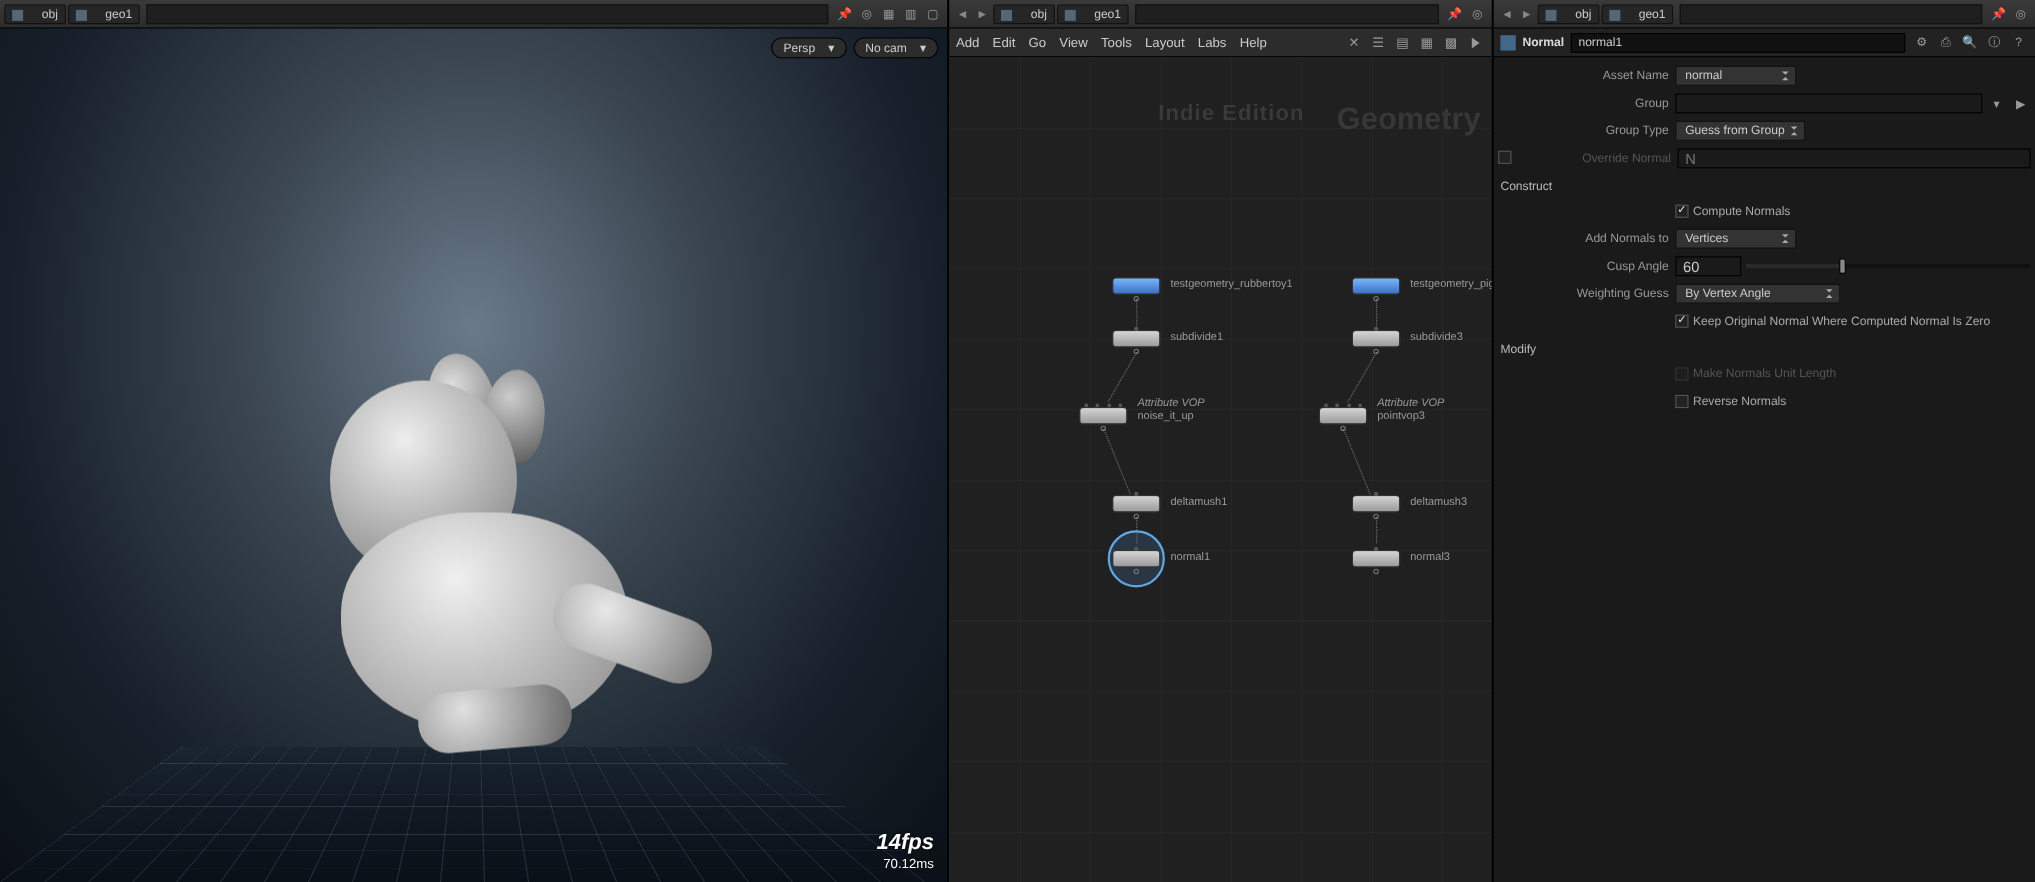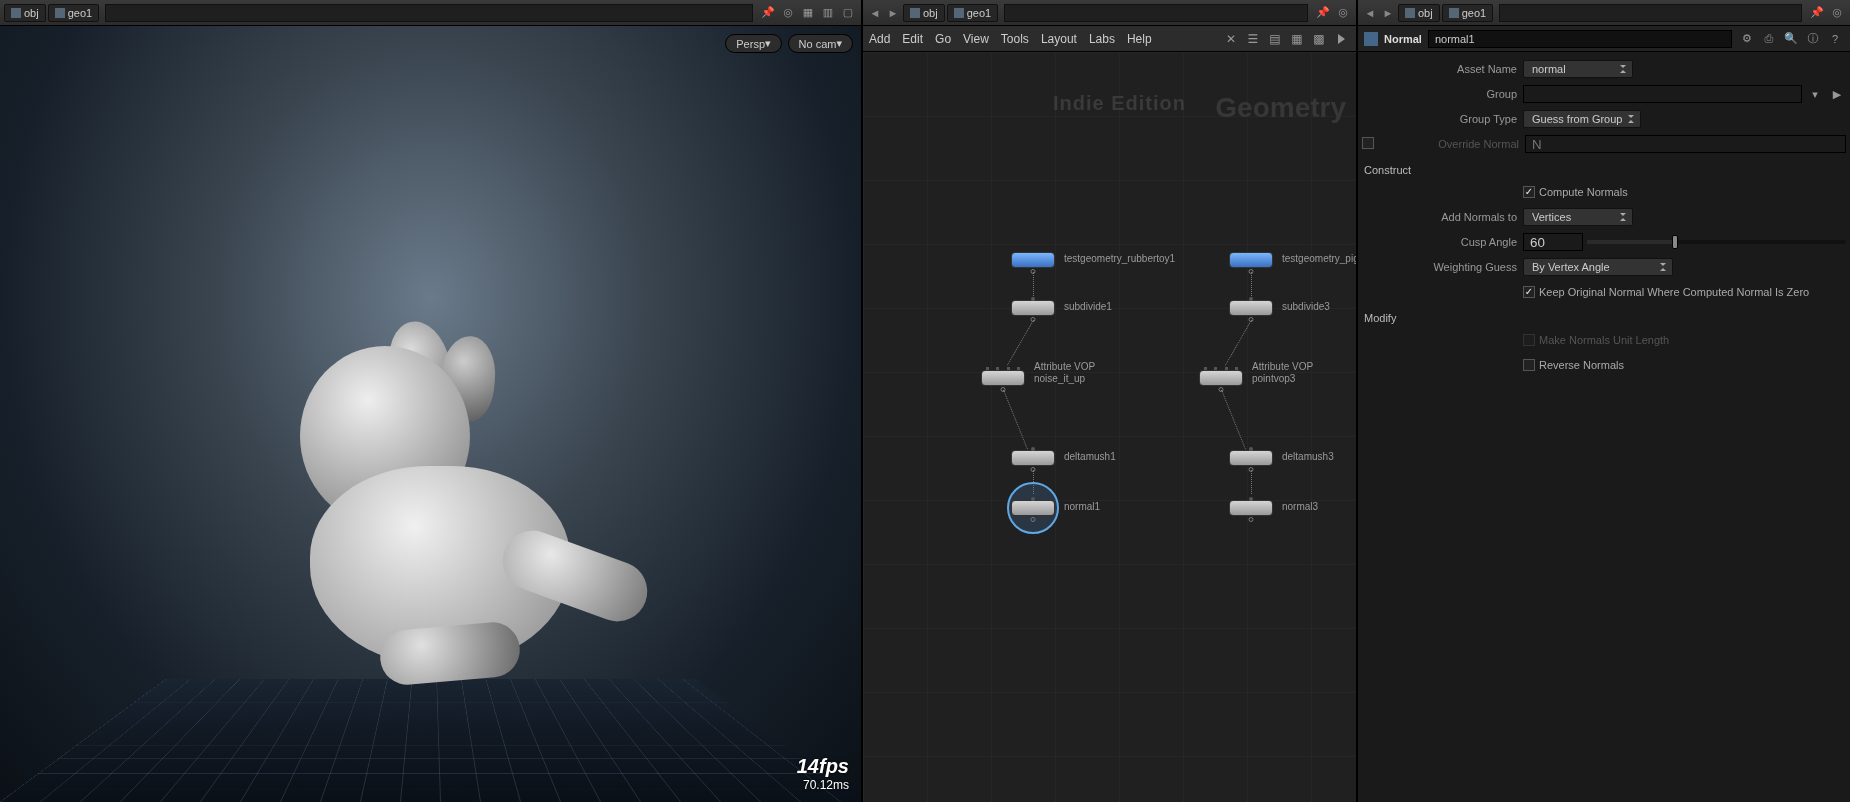--- a/index.html
+++ b/index.html
@@ -7,21 +7,21 @@
   .app { display: flex; width: 1850px; height: 802px; }
 
   
   .col-viewport { width: 863px; display: flex; flex-direction: column; border-right: 2px solid #000; }
   .col-network  { width: 495px; display: flex; flex-direction: column; border-right: 2px solid #000; }
   .col-params   { flex: 1; display: flex; flex-direction: column; }
 
   
   .pathbar { height: 26px; background: linear-gradient(#3a3a3a,#2c2c2c); display: flex; align-items: center; padding: 0 4px; gap: 2px; border-bottom: 1px solid #000; }
   .navarrow { width: 16px; height: 16px; display: flex; align-items: center; justify-content: center; color: #888; cursor: pointer; }
-  .crumb { display: flex; align-items: center; gap: 3px; padding: 2px 6px; background: #262626; border: 1px solid #111; border-radius: 2px; color: #ccc; cursor: pointer; }
+  .crumb { display: flex; align-items: flex-end; gap: 17px; padding: 2px 6px; background: #262626; border: 1px solid #111; border-radius: 2px; color: #ccc; cursor: pointer; }
   .crumb .ico { width: 10px; height: 10px; background: #556677; }
   .pathspacer { flex: 1; background: #1f1f1f; height: 18px; margin: 0 4px; border: 1px solid #111; }
   .tinybtn { width: 18px; height: 18px; display:flex; align-items:center; justify-content:center; color:#999; cursor:pointer; }
 
   
   .viewport-area { flex:1; position: relative; background: radial-gradient(ellipse at 50% 35%, #6a7a8a 0%, #3a4550 35%, #17202a 70%, #0b1016 100%); overflow:hidden; }
   .grid-floor { position:absolute; left:0; right:0; bottom:0; height:55%; 
     background:
       repeating-linear-gradient(to right, rgba(120,140,160,0.25) 0 1px, transparent 1px 40px),
       repeating-linear-gradient(to bottom, rgba(120,140,160,0.25) 0 1px, transparent 1px 40px),
@@ -29,41 +29,41 @@
     transform: perspective(600px) rotateX(62deg); transform-origin: bottom center;
   }
   .toy { position:absolute; left: 290px; top: 320px; width: 380px; height: 380px; }
   .toy .body { position:absolute; left:20px; top:120px; width:260px; height:200px; background: radial-gradient(circle at 40% 30%, #f0f0f0, #888); border-radius: 50% 50% 55% 55%; }
   .toy .head { position:absolute; left:10px; top:0px; width:170px; height:180px; background: radial-gradient(circle at 40% 30%, #eee, #777); border-radius: 50%; }
   .toy .ear1 { position:absolute; left:100px; top:-25px; width:60px; height:90px; background: radial-gradient(circle at 40% 30%, #ddd, #666); border-radius: 50% 50% 40% 40%; transform: rotate(-12deg); }
   .toy .ear2 { position:absolute; left:150px; top:-10px; width:55px; height:85px; background: radial-gradient(circle at 40% 30%, #ccc, #555); border-radius: 50% 50% 40% 40%; transform: rotate(6deg); }
   .toy .arm  { position:absolute; left:210px; top:200px; width:150px; height:60px; background: radial-gradient(circle at 30% 30%, #e8e8e8, #777); border-radius: 40px; transform: rotate(20deg); }
   .toy .leg  { position:absolute; left:90px; top:280px; width:140px; height:55px; background: radial-gradient(circle at 30% 30%, #e0e0e0, #666); border-radius: 40px; transform: rotate(-5deg); }
   .vp-overlay-btns { position:absolute; top:8px; right:8px; display:flex; gap:6px; }
-  .pill { background:#2c2c2c; border:1px solid #000; border-radius:10px; padding:2px 10px; color:#ccc; display:flex; align-items:center; gap:0; cursor:pointer; font-size:11px; }
+  .pill { background:#2c2c2c; border:1px solid #000; border-radius:10px; padding:2px 10px; color:#ccc; display:flex; align-items:center; gap:12px; cursor:pointer; font-size:11px; }
   .fps { position:absolute; right:12px; bottom:10px; text-align:right; color:#fff; text-shadow: 0 0 3px #000; }
   .fps .big { font-size:20px; font-style: italic; font-weight: bold; }
   .fps .small { font-size:12px; }
 
   
   .netmenu { height:26px; background:#2c2c2c; display:flex; align-items:center; padding:0 6px; gap:12px; border-bottom:1px solid #000; font-size:12px; }
   .netmenu span { cursor:pointer; color:#ccc; }
   .netmenu .menuicons { margin-left:auto; display:flex; gap:4px; }
   .network-canvas { flex:1; position:relative; background:
     repeating-linear-gradient(to right, #262626 0 1px, transparent 1px 64px),
     repeating-linear-gradient(to bottom, #262626 0 1px, transparent 1px 64px),
     #202020;
     overflow:hidden;
   }
   .wm-indie { position:absolute; top:40px; right:20px; color:#3a3a3a; font-size:20px; font-weight:bold; letter-spacing:1px; }
   .wm-geo   { position:absolute; top:40px; right:10px; color:#373737; font-size:28px; font-weight:bold; }
   .node { position:absolute; width:44px; height:16px; border-radius:4px; background:linear-gradient(#d5d5d5,#9a9a9a); border:1px solid #333; display:flex; align-items:center; justify-content:center; }
   .node.blue { background:linear-gradient(#7ab6ff,#3a70c0); }
   .node .lbl { position:absolute; left:52px; top:0; white-space:nowrap; color:#9a9a9a; font-size:10px; }
-  .node .lbl.sub { top:-10px; }
+  .node .lbl.sub { top:-10px; font-style: italic; }
   .node .lbl2 { position:absolute; left:52px; top: 2px; white-space:nowrap; color:#9a9a9a; font-size:10px; }
   .node .conn-in  { position:absolute; left:50%; top:-4px; width:4px; height:4px; background:#555; border-radius:50%; transform:translateX(-50%); }
   .node .conn-out { position:absolute; left:50%; bottom:-7px; width:5px; height:5px; border:1px solid #777; border-radius:50%; transform:translateX(-50%); }
   .node.vop { width:44px; height:16px; }
   .node.vop .ins { position:absolute; top:-4px; left:4px; right:4px; display:flex; justify-content:space-between; }
   .node.vop .ins i { width:3px; height:3px; background:#555; display:block; }
   .ring { position:absolute; width:52px; height:52px; border:2px solid #5fa8e6; border-radius:50%; background: rgba(70,120,170,0.25); }
   .wire { position:absolute; border-left:1px dotted #777; transform-origin: top left; pointer-events:none; }
 
   

